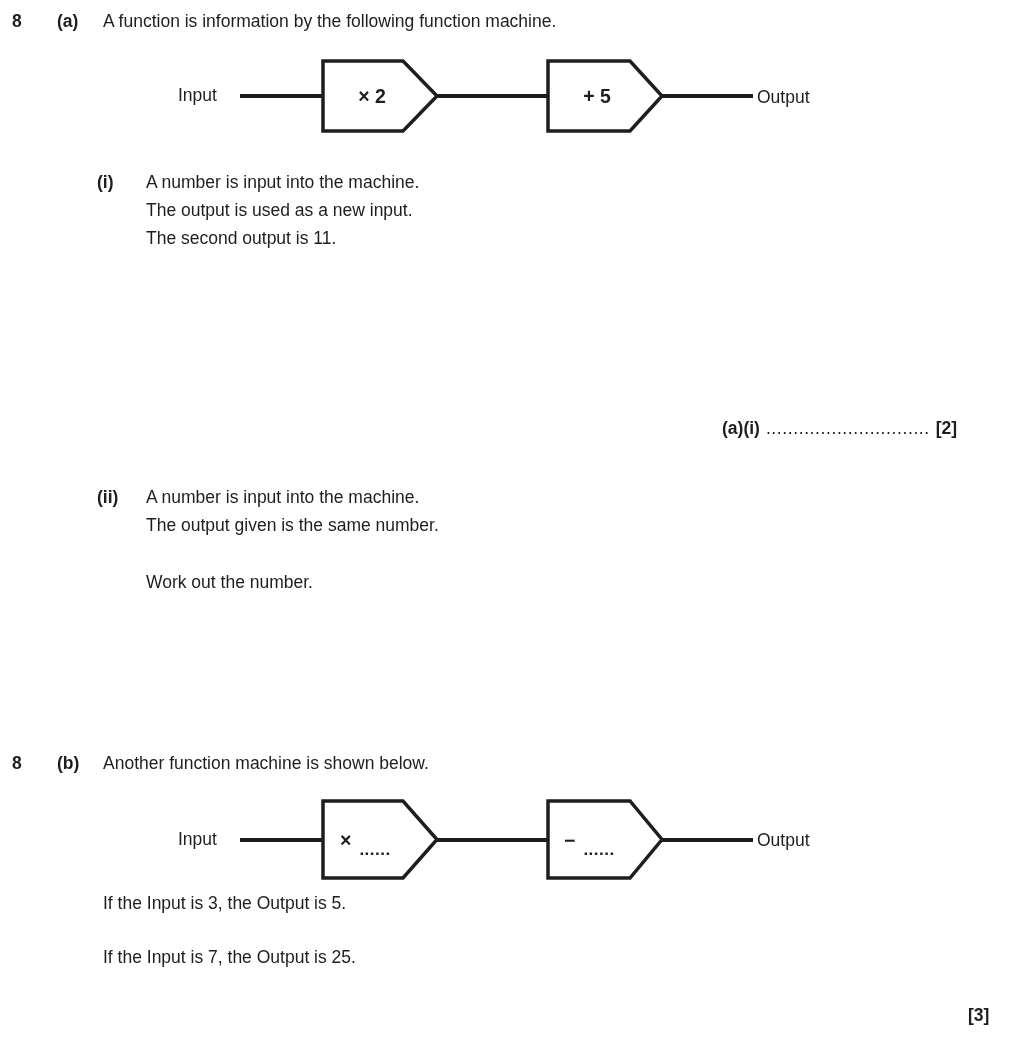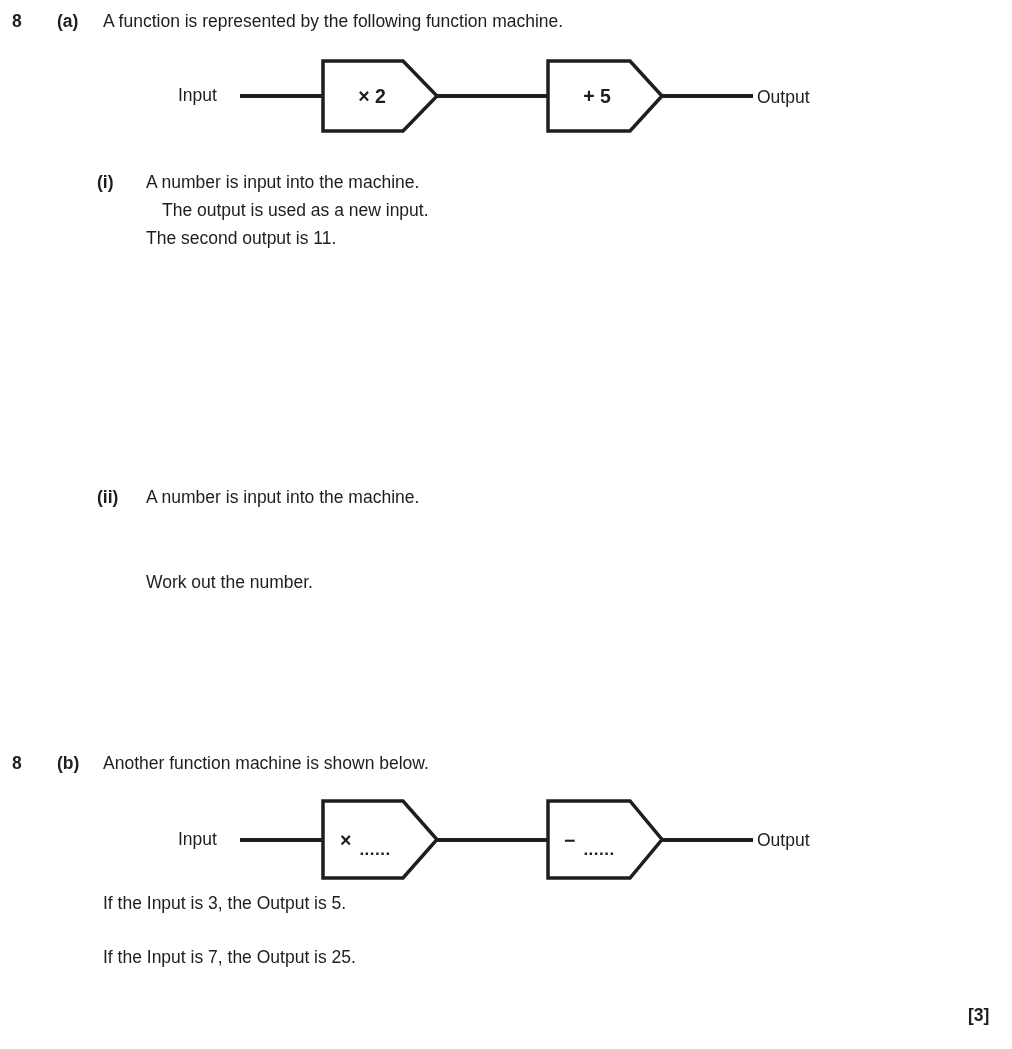--- a/index.html
+++ b/index.html
@@ -39,42 +39,46 @@
   .ansline { position: absolute; font-size: 17.5px; line-height: 23px; white-space: nowrap; }
   .ansline .dots { font-weight: normal; letter-spacing: 0.6px; margin: 0 6px; }
 </style>
 </head>
 <body>
 
 <div class="page">
 
   <div class="t b" style="left:12px; top:11px;">8</div>
   <div class="t b" style="left:57px; top:11px;">(a)</div>
-  <div class="t" style="left:103px; top:11px;">A function is represented by the following function machine.</div>
+  <div class="t" style="left:103px; top:11px;">A function is information by the following function machine.</div>
 
   <div class="t" style="left:178px; top:85px;">Input</div>
   <svg class="machine-svg" style="top:58px;" width="517" height="76" viewBox="0 0 517 76">
     <line x1="2" y1="38" x2="86" y2="38" stroke="#1e1e1e" stroke-width="4"></line>
     <polygon points="85,3 165,3 199,38 165,73 85,73" fill="#ffffff" stroke="#1e1e1e" stroke-width="3.5"></polygon>
     <line x1="199" y1="38" x2="311" y2="38" stroke="#1e1e1e" stroke-width="4"></line>
     <polygon points="310,3 392,3 424,38 392,73 310,73" fill="#ffffff" stroke="#1e1e1e" stroke-width="3.5"></polygon>
     <line x1="424" y1="38" x2="515" y2="38" stroke="#1e1e1e" stroke-width="4"></line>
   </svg>
   <div class="boxlabel boxlabel-centered" style="left:323px; top:84px;">× 2</div>
   <div class="boxlabel boxlabel-centered" style="left:548px; top:84px;">+ 5</div>
   <div class="t" style="left:757px; top:87px;">Output</div>
 
   <div class="t b" style="left:97px; top:172px;">(i)</div>
   <div class="t" style="left:146px; top:172px;">A number is input into the machine.</div>
-  <div class="t" style="left:162px; top:200px;">The output is used as a new input.</div>
+  <div class="t" style="left:146px; top:200px;">The output is used as a new input.</div>
   <div class="t" style="left:146px; top:228px;">The second output is 11.</div>
 
+  <div class="ansline" style="left:722px; top:417px;">
+    <span class="b">(a)(i)</span><span class="dots">..............................</span><span class="b">[2]</span>
+  </div>
 
   <div class="t b" style="left:97px; top:487px;">(ii)</div>
   <div class="t" style="left:146px; top:487px;">A number is input into the machine.</div>
+  <div class="t" style="left:146px; top:515px;">The output given is the same number.</div>
   <div class="t" style="left:146px; top:572px;">Work out the number.</div>
 
 
   <div class="t b" style="left:12px; top:753px;">8</div>
   <div class="t b" style="left:57px; top:753px;">(b)</div>
   <div class="t" style="left:103px; top:753px;">Another function machine is shown below.</div>
 
   <div class="t" style="left:178px; top:829px;">Input</div>
   <svg class="machine-svg" style="top:798px;" width="517" height="84" viewBox="0 0 517 84">
     <line x1="2" y1="42" x2="86" y2="42" stroke="#1e1e1e" stroke-width="4"></line>

